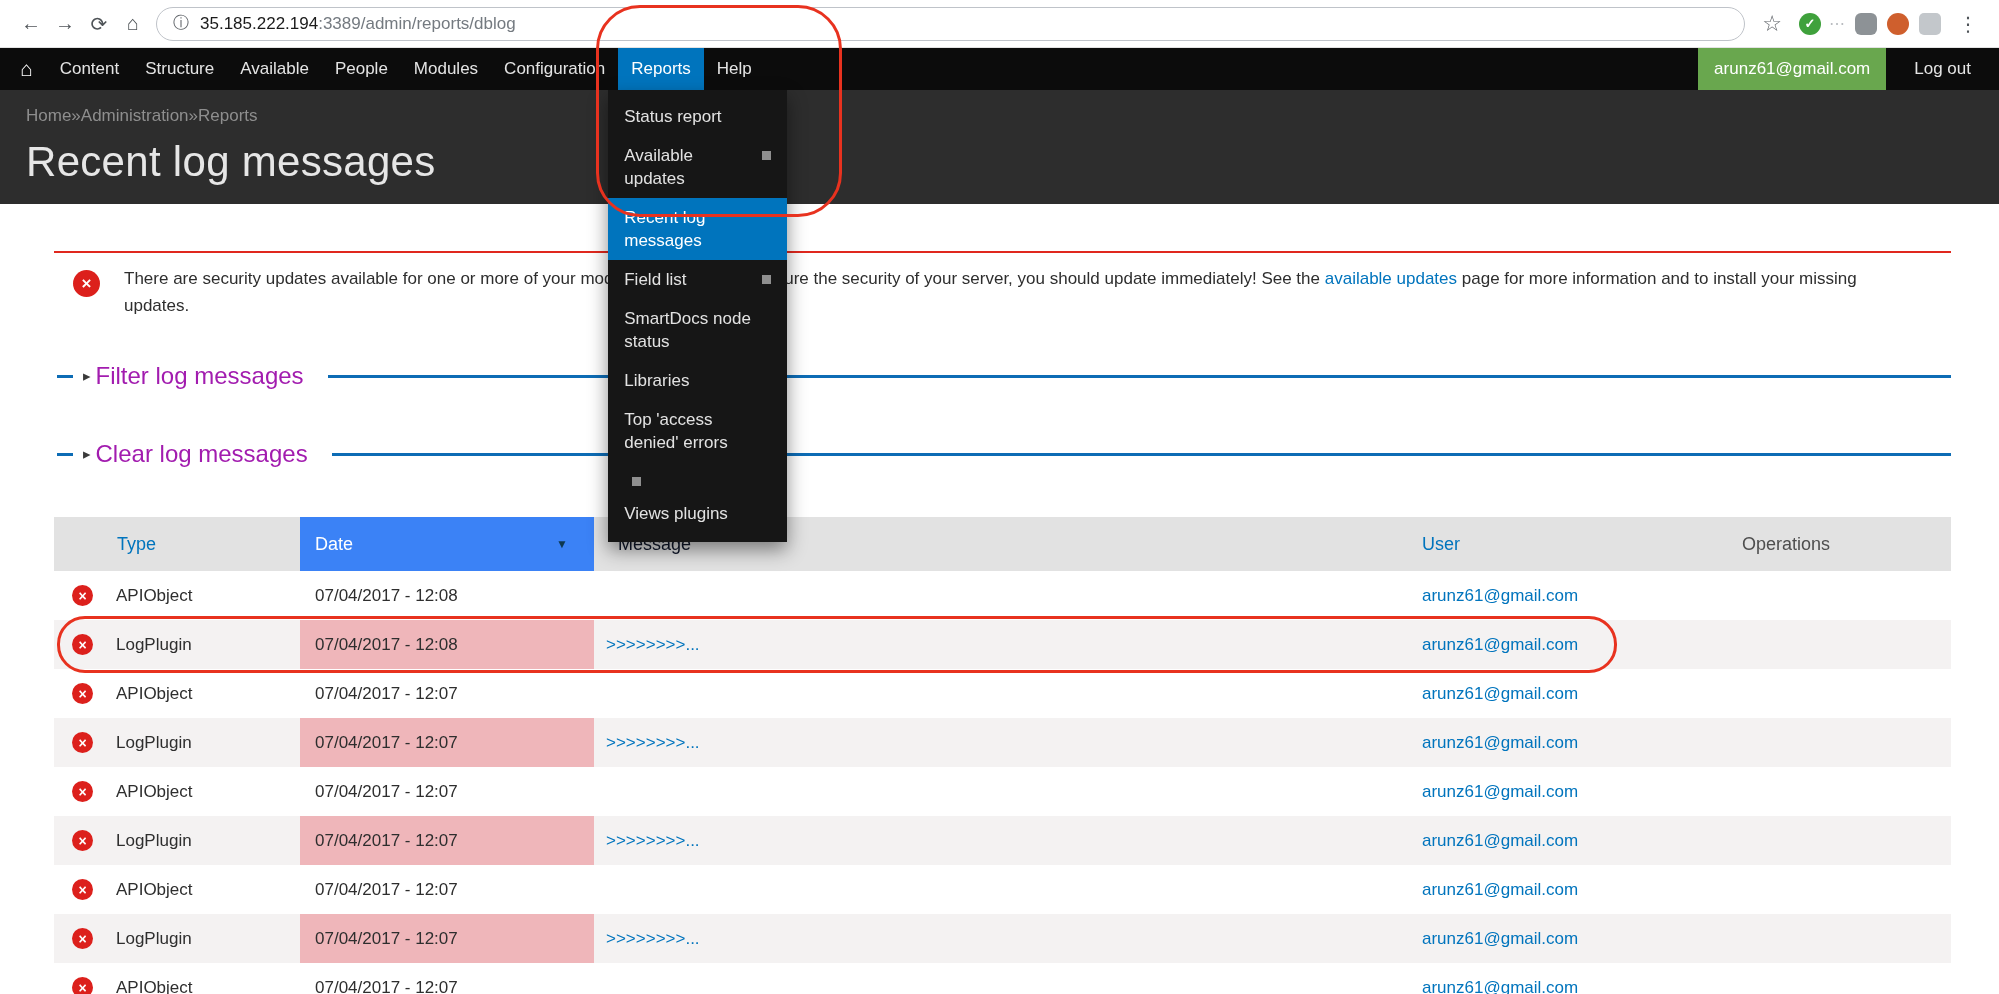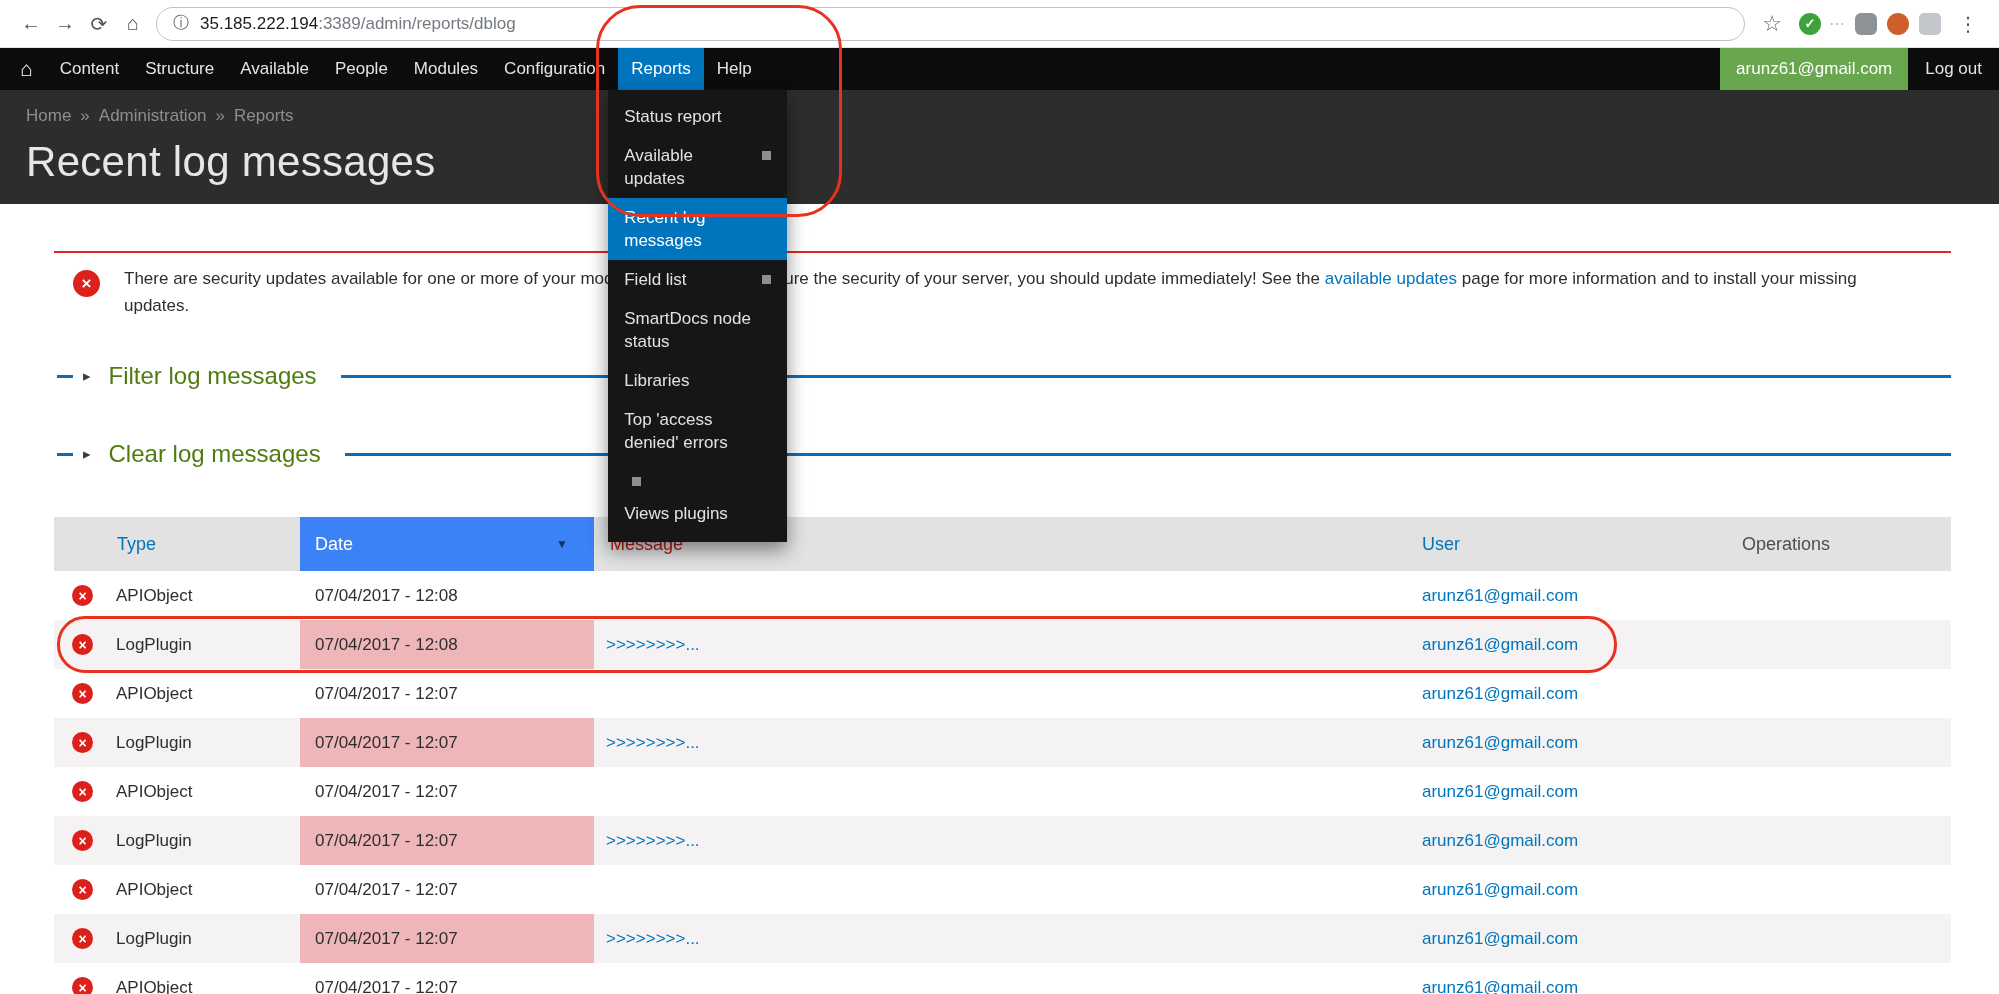--- a/index.html
+++ b/index.html
@@ -22,66 +22,66 @@
   .ext.lightgray{background:#c3c7cb;border-radius:5px}
   .menu-ic{margin-left:10px;font-size:20px;color:#4f5458}
 
   
   .admin-toolbar{height:42px;background:#0c0c0c;display:flex;align-items:stretch;color:#e4e4e4;font-size:17px;padding-left:6px}
   .tb-home{display:flex;align-items:center;padding:0 14px;font-size:21px;color:#fff;cursor:pointer}
   .tb-item{display:flex;align-items:center;padding:0 13px;cursor:pointer;position:relative;white-space:nowrap}
   .tb-item.active{background:#0074bd;color:#fff}
   .tb-right{margin-left:auto;display:flex;align-items:stretch}
   .account-badge{background:#69a74e;color:#fff;display:flex;align-items:center;padding:0 16px;cursor:pointer}
-  .logout{padding:0 17px}
+  .logout{padding:0 28px}
 
   
   .dropdown{position:absolute;top:42px;left:-10px;width:179px;background:#161616;padding:7px 0 9px;box-shadow:0 8px 18px rgba(0,0,0,.45);z-index:20;white-space:normal}
   .dd-item{display:flex;align-items:flex-start;padding:8px 16px;color:#e2e2e2;font-size:17px;line-height:23px;cursor:pointer}
   .dd-item.active{background:#0074bd;color:#fff}
   .dd-label{flex:1}
   .dd-badge{width:9px;height:9px;background:#8f8f8f;margin:7px 0 0 8px;flex:none}
 
   
   .annotation{position:absolute;border:3px solid #e8321f;pointer-events:none;background:transparent}
   .annotation-menu{left:-22px;top:-43px;width:246px;height:212px;border-radius:44px;z-index:30}
   .annotation-row{left:3px;top:-4px;width:1560px;height:57px;border-radius:28px;z-index:5}
 
   
   .page-header{height:114px;background:#2d2d2d;padding:16px 0 0 26px}
-  .breadcrumb{font-size:17px;color:#8e8e8e;display:flex;gap:9px;align-items:center}
+  .breadcrumb{font-size:17px;color:#8e8e8e;display:flex;align-items:center}
   .bc-link{cursor:pointer}
   .page-title{margin-top:12px;font-size:42px;font-weight:300;color:#e6e6e6;letter-spacing:.3px}
 
   
   .content{padding:0 48px 0 54px}
   .msg-topline{height:2px;background:#e0281e;margin-top:47px}
   .status-message{display:flex;margin-top:12px;padding-left:19px}
   .err-icon{width:21px;height:21px;border-radius:50%;background:#dc201c;color:#fff;display:inline-flex;align-items:center;justify-content:center;font-size:14px;font-weight:bold;flex:none;vertical-align:middle}
   .err-icon.big{width:27px;height:27px;font-size:17px;margin-top:5px}
   .msg-text{margin-left:24px;font-size:17px;line-height:27px;color:#2e2e2e;max-width:1800px}
   .link{color:#0074bd;text-decoration:none;cursor:pointer}
 
   .fieldset{display:flex;align-items:center;height:30px;margin-top:42px}
   .fieldset.second{margin-top:48px}
   .fs-dash{width:16px;height:3px;background:#0d6cb5;margin-left:3px;flex:none}
   .fs-toggle{display:flex;align-items:center;margin-left:10px;cursor:pointer}
   .fs-arrow{font-size:15px;color:#3a3a3a}
-  .fs-title{font-size:24px;color:#4d7c0f;margin-left:18px;white-space:nowrap}
+  .fs-title{font-size:24px;color:#a21caf;margin-left:5px;white-space:nowrap}
   .fs-line{flex:1;height:3px;background:#0d6cb5;margin-left:24px}
 
   
   .log-table{width:100%;border-collapse:collapse;table-layout:fixed;margin-top:48px;font-size:17px}
   .log-table a{color:#0074bd;text-decoration:none;cursor:pointer}
   .log-table thead tr{height:54px;background:#e2e2e2}
   .log-table th{text-align:left;font-weight:400;font-size:18px;vertical-align:middle}
   .th-type{padding-left:63px}
   .th-date{background:#3b82f6;color:#fff;padding-left:15px;position:relative;cursor:pointer}
   .sort-caret{position:absolute;right:26px;top:50%;transform:translateY(-50%);font-size:12px;color:#0d3850}
-  .th-msg{padding-left:16px;color:#b91c1c}
+  .th-msg{padding-left:24px;color:#0f172a}
   .th-user{padding-left:12px}
   .th-ops{padding-left:34px;color:#4e4e4e}
   .log-table tbody tr{height:49px;background:#fff}
   .log-table tbody tr.alt{background:#f4f2f2}
   .log-table td{vertical-align:middle}
   .td-type{padding-left:18px;position:relative}
   .type-label{margin-left:23px;color:#2e2e2e;vertical-align:middle}
   .td-date{padding-left:15px;color:#2e2e2e}
   .td-date.pink{background:#efb6ba}
   .td-msg{padding-left:12px}

